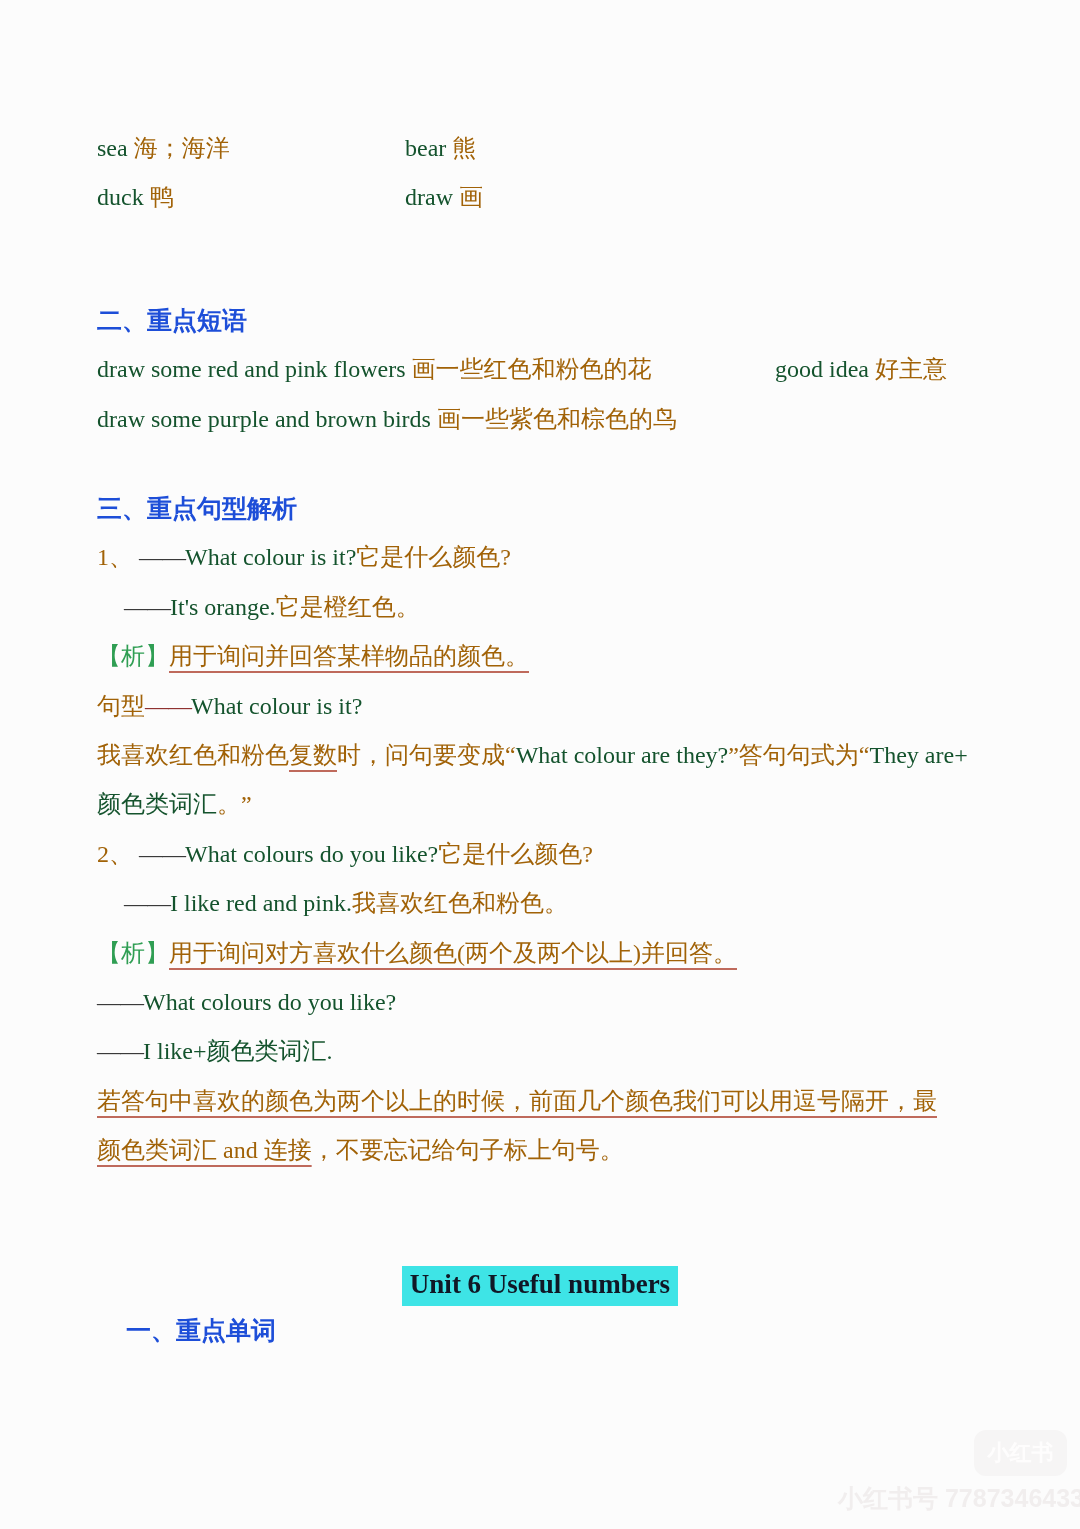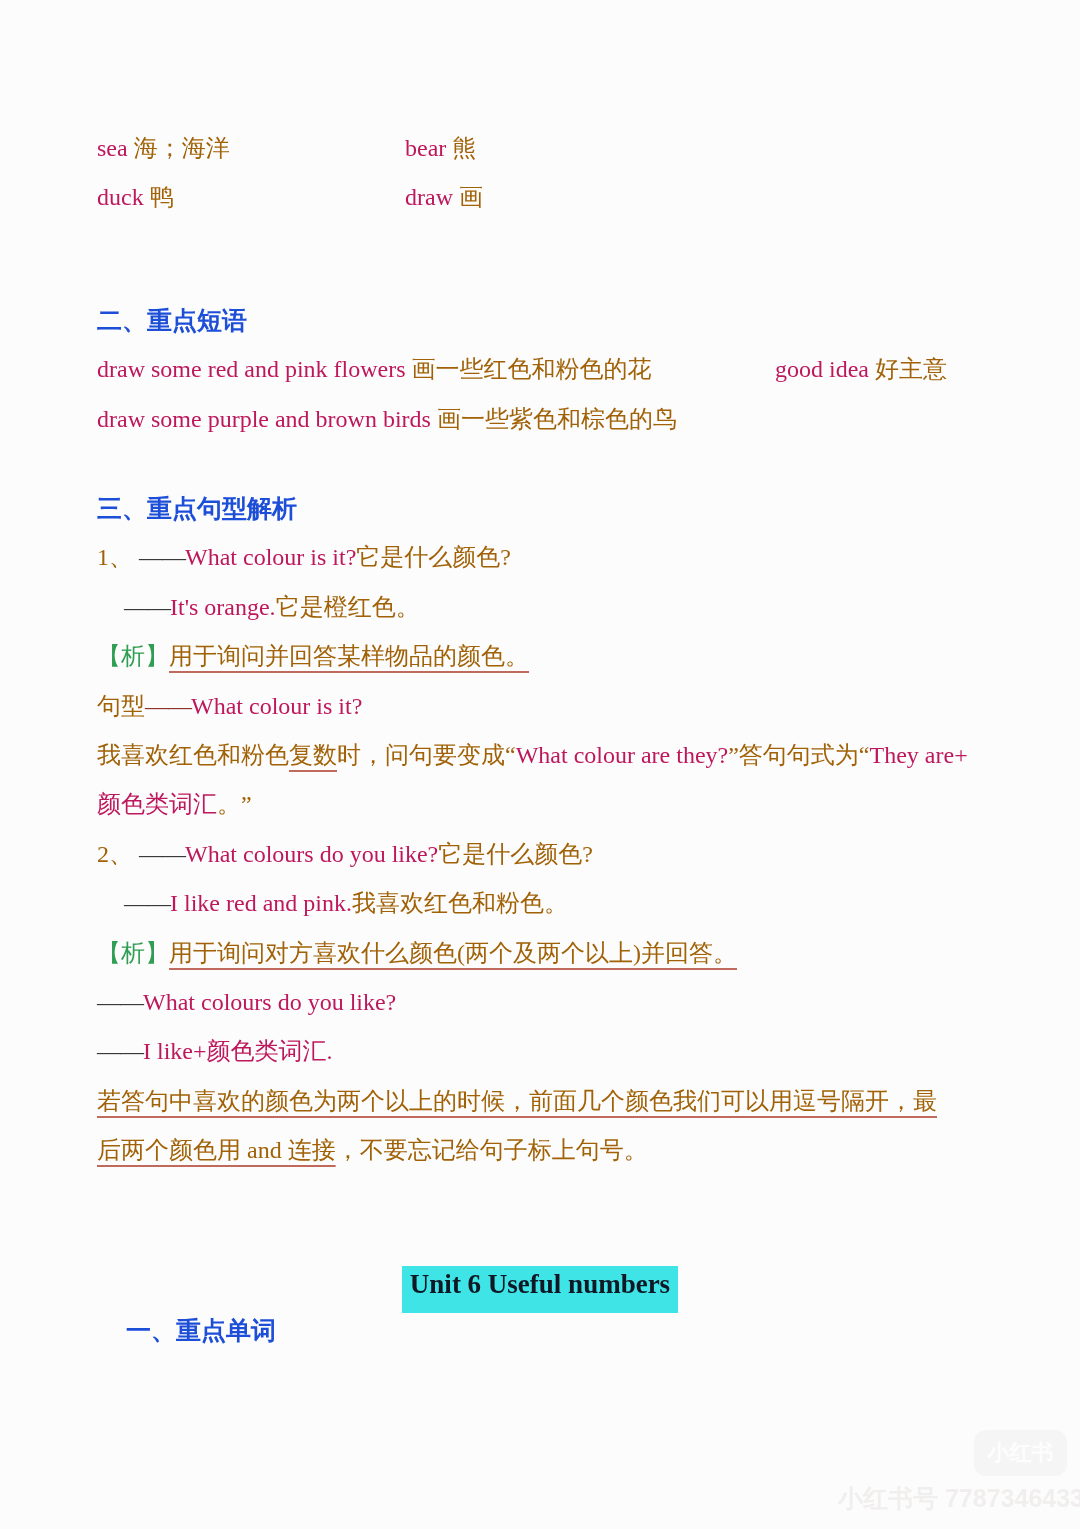--- a/index.html
+++ b/index.html
@@ -13,21 +13,21 @@
     overflow:hidden;
   }
   .blk{position:absolute;left:97px;right:70px;}
   .line{height:49.4px;line-height:49.4px;white-space:nowrap;}
   .heading{
     font-family:"Liberation Sans","DejaVu Sans",sans-serif;
     font-weight:bold;font-size:25px;color:#1d4ed8;
     height:49.4px;line-height:49.4px;white-space:nowrap;
   }
   .b{color:#a16207;}
-  .r{color:#be185d;}
+  .r{color:#14532d;}
   .g{color:#2f9e53;}
   .dash{color:#3a3a3a;letter-spacing:-1px;}
   .dash-red{color:#8f3230;letter-spacing:-1px;}
   .ul{
     text-decoration:underline;
     text-decoration-color:#bf6a5c;
     text-decoration-thickness:2px;
     text-underline-offset:7px;
   }
   .ind1{padding-left:27px;}
@@ -35,21 +35,21 @@
   .num{margin-right:6px;}
   
   .vocab-row{display:grid;grid-template-columns:308px auto;height:49.4px;line-height:49.4px;}
   
   .rel{position:relative;}
   .col2{position:absolute;left:678px;top:0;}
   
   .unit-title-wrap{position:absolute;top:1262px;left:0;width:100%;height:44px;line-height:44px;text-align:center;}
   .unit-title{
     font-weight:bold;font-size:27px;color:#101826;
-    background:#3ee4e6;padding:3px 8px 14px 8px;
+    background:#3ee4e6;padding:3px 8px 7px 8px;
   }
   .sec4{position:absolute;top:1306px;left:97px;margin-left:29px;}
   
   .wm-badge{
     position:absolute;top:1430px;right:13px;
     width:93px;height:46px;border-radius:12px;
     background:#f6f5f5;color:#fefdfd;
     font-family:"Liberation Sans","DejaVu Sans",sans-serif;
     font-weight:bold;font-size:22px;
     text-align:center;line-height:46px;
@@ -134,21 +134,21 @@
 
     <div class="line">
       <span class="dash">——</span><span class="r">I like+颜色类词汇.</span>
     </div>
 
     <div class="line">
       <span class="b ul">若答句中喜欢的颜色为两个以上的时候，前面几个颜色我们可以用逗号隔开，最</span>
     </div>
 
     <div class="line">
-      <span class="b ul">后两个颜色用 and 连接</span><span class="b">，不要忘记给句子标上句号。</span>
+      <span class="b ul">颜色类词汇 and 连接</span><span class="b">，不要忘记给句子标上句号。</span>
     </div>
   </div>
 
   <div class="unit-title-wrap">
     <span class="unit-title">Unit 6 Useful numbers</span>
   </div>
 
   <div class="sec4">
     <div class="heading">一、重点单词</div>
   </div>

